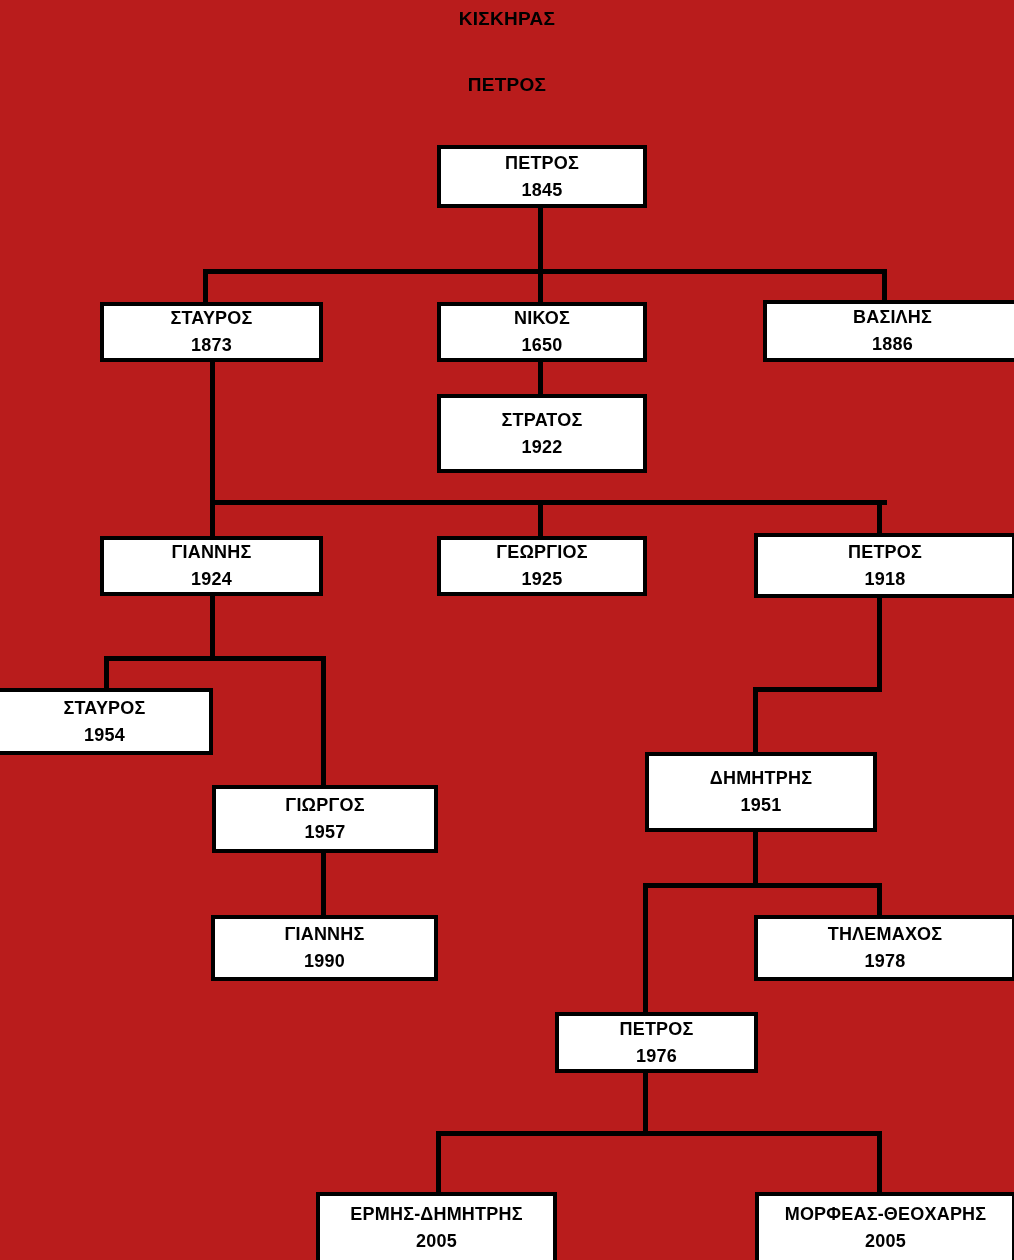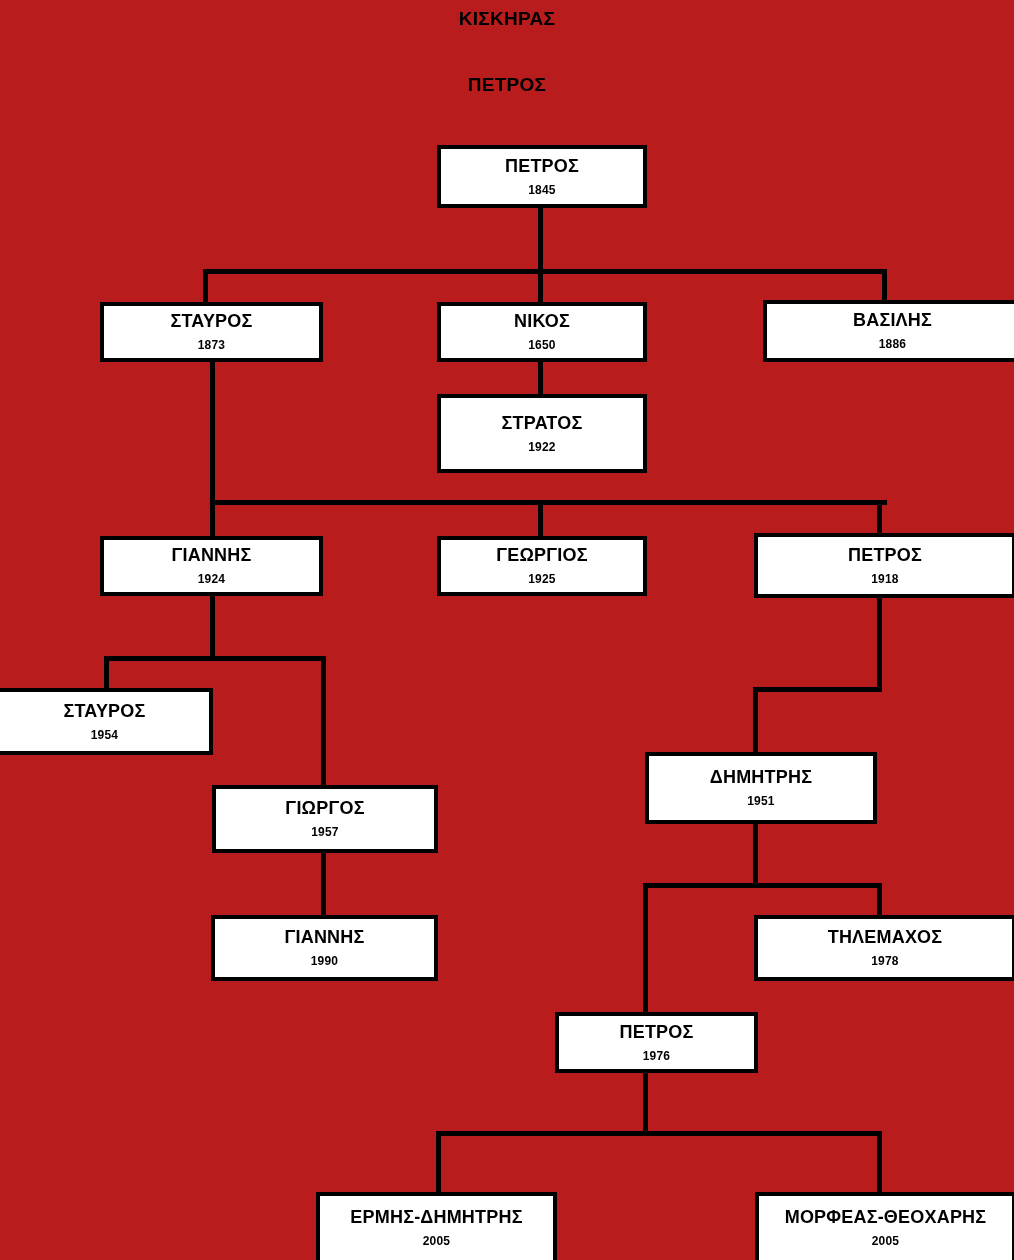--- a/index.html
+++ b/index.html
@@ -44,21 +44,21 @@
   }
   .node .name {
     font-weight: bold;
     font-size: 18px;
     line-height: 1.05;
     white-space: nowrap;
     letter-spacing: 0.2px;
   }
   .node .year {
     font-weight: bold;
-    font-size: 12px;
+    font-size: 18px;
     line-height: 1.05;
     margin-top: 8px;
     letter-spacing: 0.2px;
   }
   .node.tight .year { }
 
   .edge {
     position: absolute;
     background: #000000;
     z-index: 1;
@@ -150,21 +150,21 @@
   <div class="node" style="left:-4px; top:688px; width:217px; height:67px;">
     <span class="name">ΣΤΑΥΡΟΣ</span>
     <span class="year">1954</span>
   </div>
 
   <div class="node" style="left:212px; top:785px; width:226px; height:68px;">
     <span class="name">ΓΙΩΡΓΟΣ</span>
     <span class="year">1957</span>
   </div>
 
-  <div class="node" style="left:645px; top:752px; width:232px; height:72px;">
+  <div class="node" style="left:645px; top:752px; width:232px; height:80px;">
     <span class="name">ΔΗΜΗΤΡΗΣ</span>
     <span class="year">1951</span>
   </div>
 
   <div class="node" style="left:211px; top:915px; width:227px; height:66px;">
     <span class="name">ΓΙΑΝΝΗΣ</span>
     <span class="year">1990</span>
   </div>
 
   <div class="node" style="left:754px; top:915px; width:262px; height:66px;">

